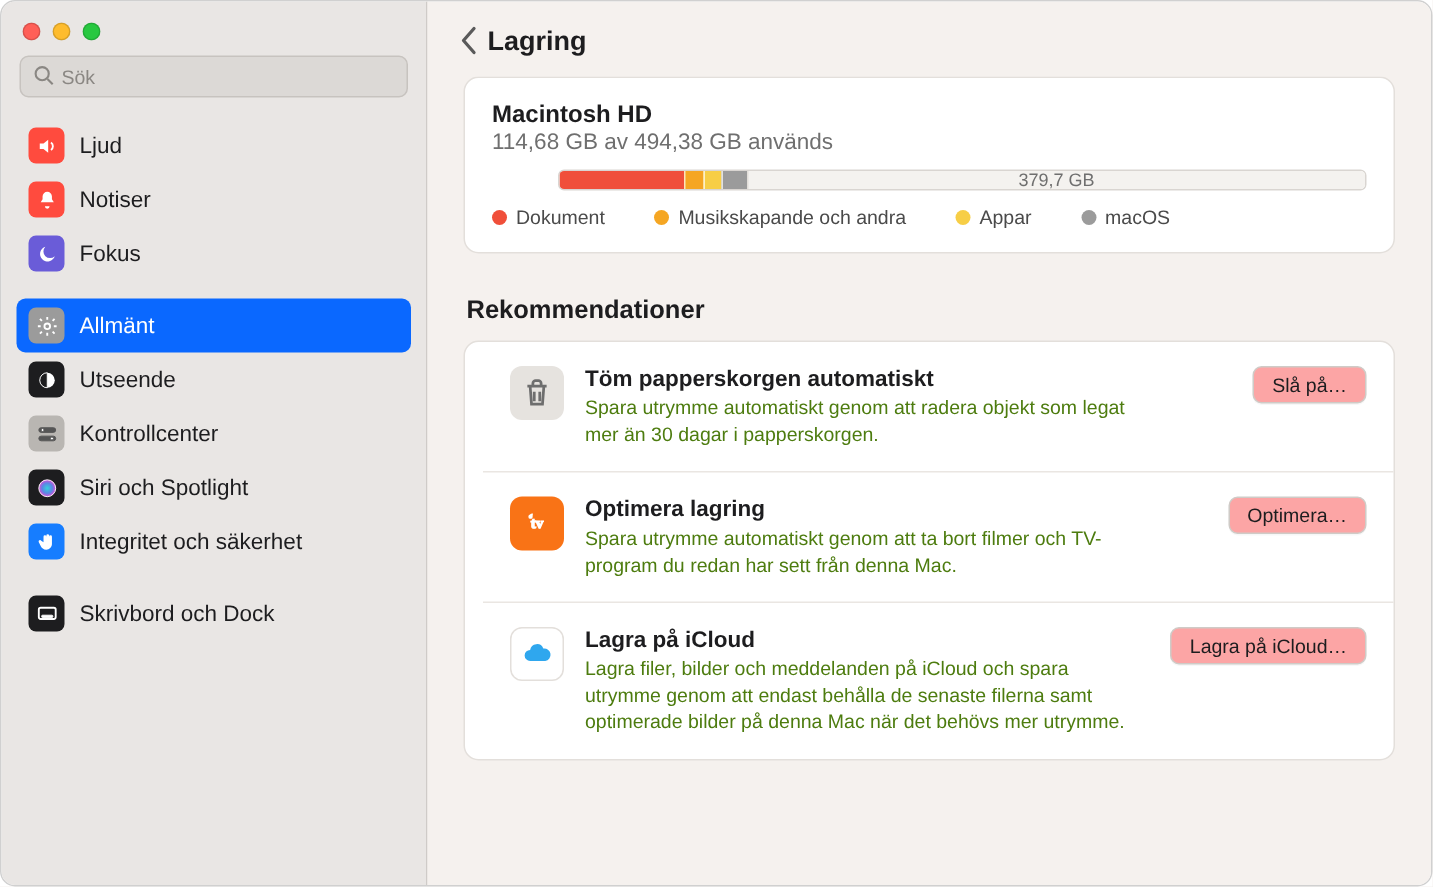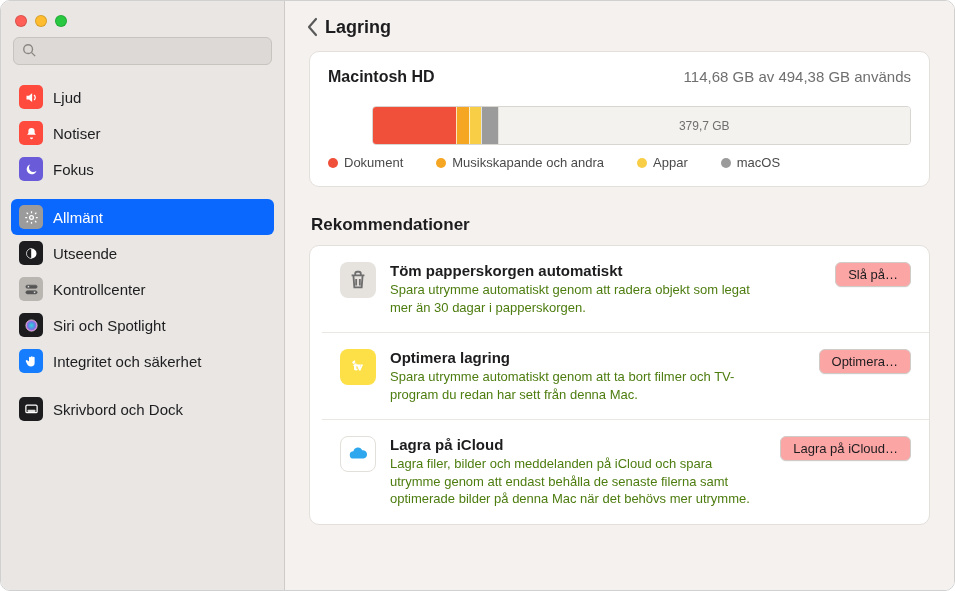--- a/index.html
+++ b/index.html
@@ -110,27 +110,28 @@
 
 .panel {
   background: #fff;
   border: 1px solid #e3dfdb;
   border-radius: 10px;
   padding: 16px 18px;
 }
 
 .disk-name-row {
   display:flex; justify-content: space-between; align-items: baseline;
-  margin-bottom: 20px;
+  margin-bottom: 10px;
+  flex-direction: column;
 }
 .disk-name { font-size: 16px; font-weight: 600; }
 .disk-usage { font-size: 15px; color: #6f6f6f; }
 
 .storage-bar {
-  height: 39px;
+  height: 14px;
   border-radius: 4px;
   overflow: hidden;
   display: flex;
   border: 1px solid #d9d5d1;
   position: relative;
   margin-bottom: 10px;
   margin-left: 44px;
 }
 .seg { height: 100%; }
 .seg-free {
@@ -195,20 +196,21 @@
       <div class="tl green"></div>
     </div>
     <div class="search-wrap">
       <div class="search">
         <span>
           <svg viewBox="0 0 16 16" fill="none" stroke="currentColor" stroke-width="1.6">
               <circle cx="7" cy="7" r="5"></circle>
               <line x1="11" y1="11" x2="15" y2="15"></line>
             </svg>
         </span>
+        <input type="text" placeholder="Sök" style="">
       </div>
     </div>
     <div class="side-list" id="side-list">
         <div class="side-item">
           <div class="side-icon" style="background: rgb(255, 75, 62);">
             <svg viewBox="0 0 24 24" fill="#fff" stroke="#fff">
               <path fill="#fff" stroke="none" d="M4 9v6h4l5 4V5L8 9H4z"></path>
               <path fill="none" stroke="#fff" stroke-width="2" d="M16 8a5 5 0 0 1 0 8"></path>
             </svg>
           </div>
@@ -348,21 +350,21 @@
                 <path fill="none" stroke="#6e6e6e" stroke-width="2" d="M5 7h14M9 7V5a2 2 0 0 1 2-2h2a2 2 0 0 1 2 2v2M7 7l1 13h8l1-13M10 11v7M14 11v7"></path>
               </svg>
             </div>
             <div class="rec-text">
               <div class="rec-title">Töm papperskorgen automatiskt</div>
               <div class="rec-desc">Spara utrymme automatiskt genom att radera objekt som legat mer än 30 dagar i papperskorgen.</div>
             </div>
             <button class="rec-btn">Slå på…</button>
           </div>
           <div class="rec-item">
-            <div class="rec-icon" style="background: #fde047;">
+            <div class="rec-icon" style="background: #f97316;">
               <svg viewBox="0 0 24 24" fill="#ffffff" stroke="#ffffff">
                 <text x="12" y="15" text-anchor="middle" font-size="11" font-weight="700" fill="#ffffff" font-family="-apple-system">tv</text>
                 <circle cx="7.3" cy="7" r="1.1" fill="#ffffff"></circle>
                 <path d="M7.3 5.9c.5-.6 1.2-.6 1.2-.6s0 .8-.5 1.2c-.4.4-.7.3-.7.3s0-.5 0-.9z" fill="#ffffff"></path>
               </svg>
             </div>
             <div class="rec-text">
               <div class="rec-title">Optimera lagring</div>
               <div class="rec-desc">Spara utrymme automatiskt genom att ta bort filmer och TV-program du redan har sett från denna Mac.</div>
             </div>

